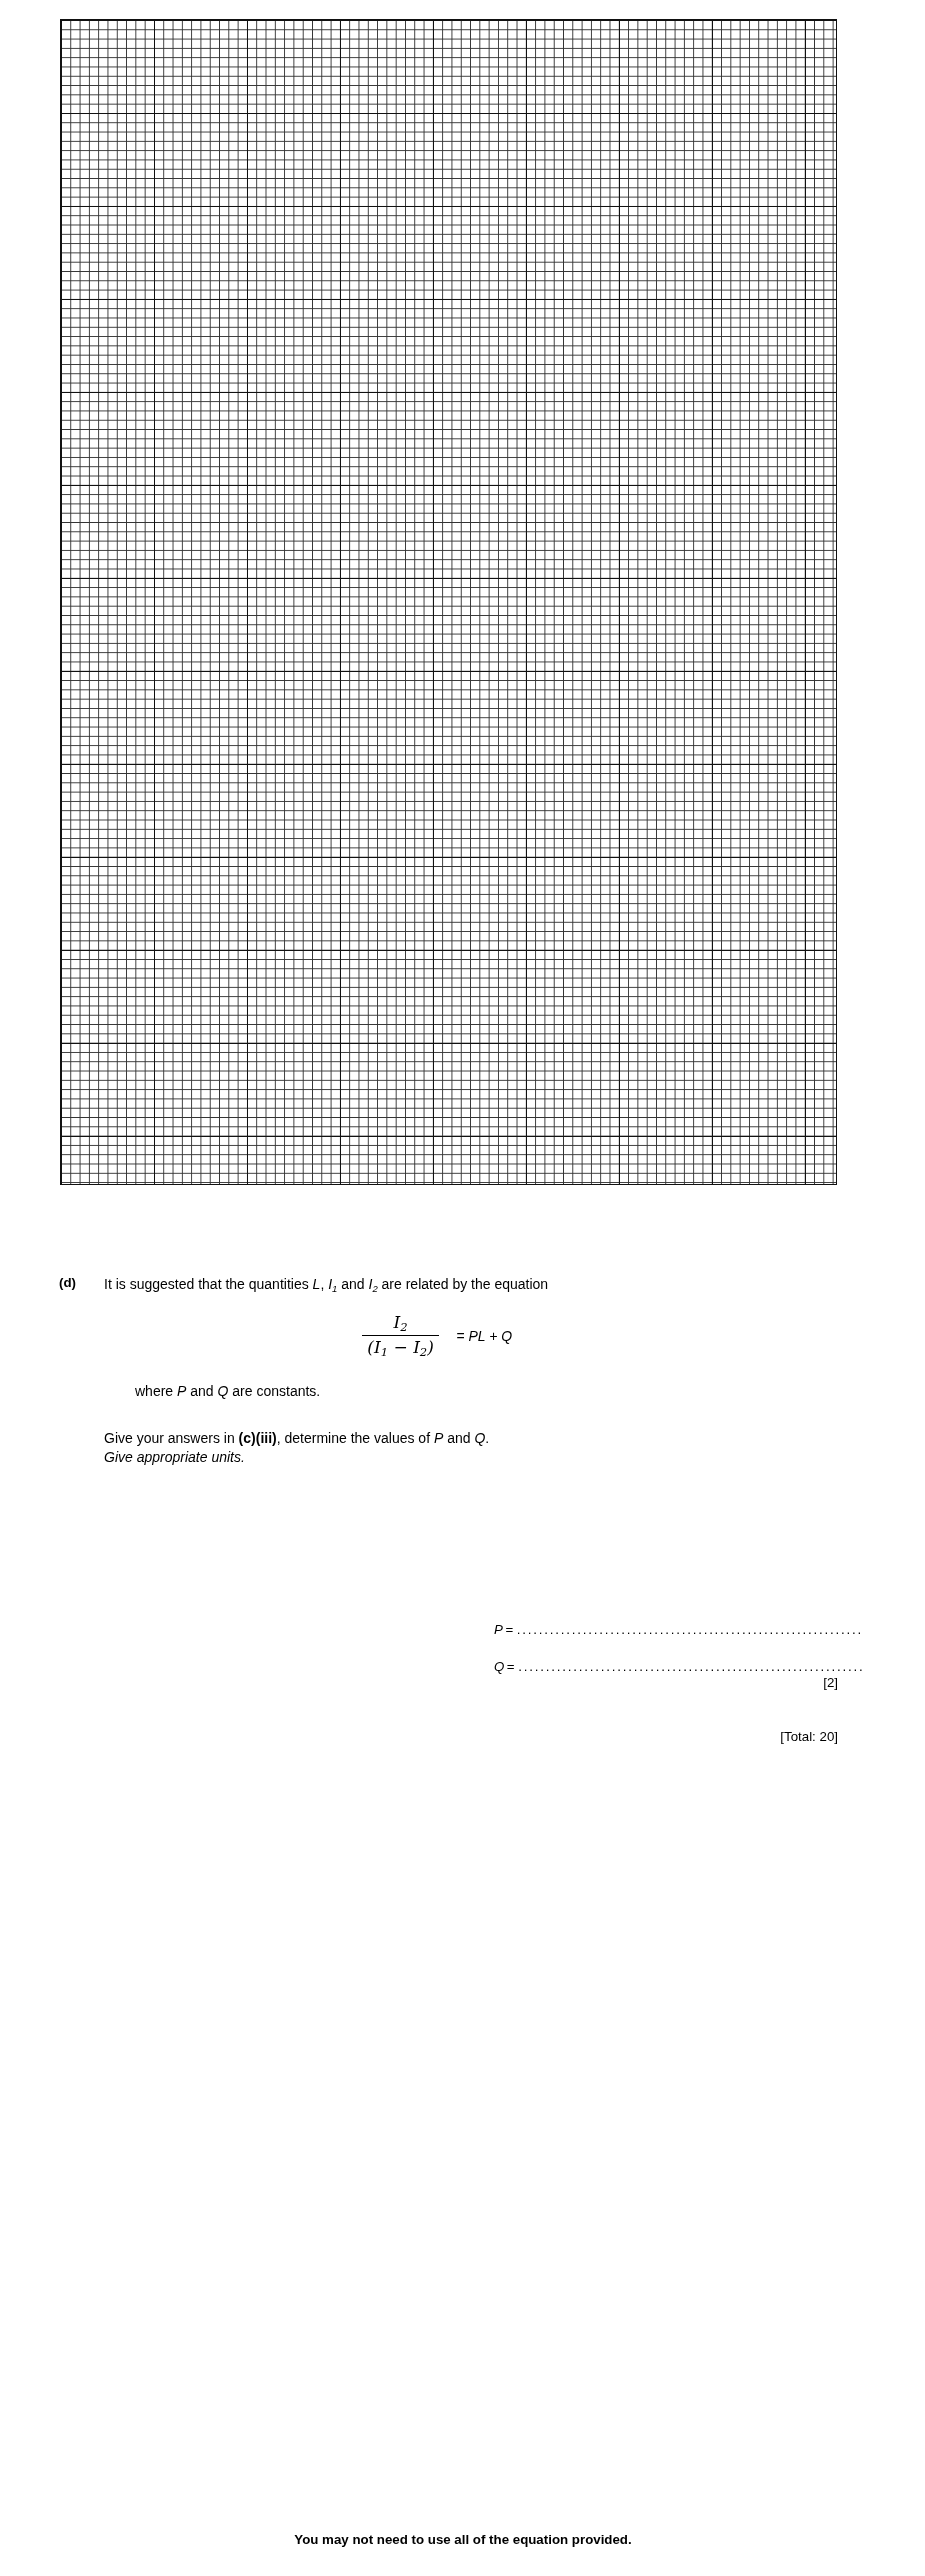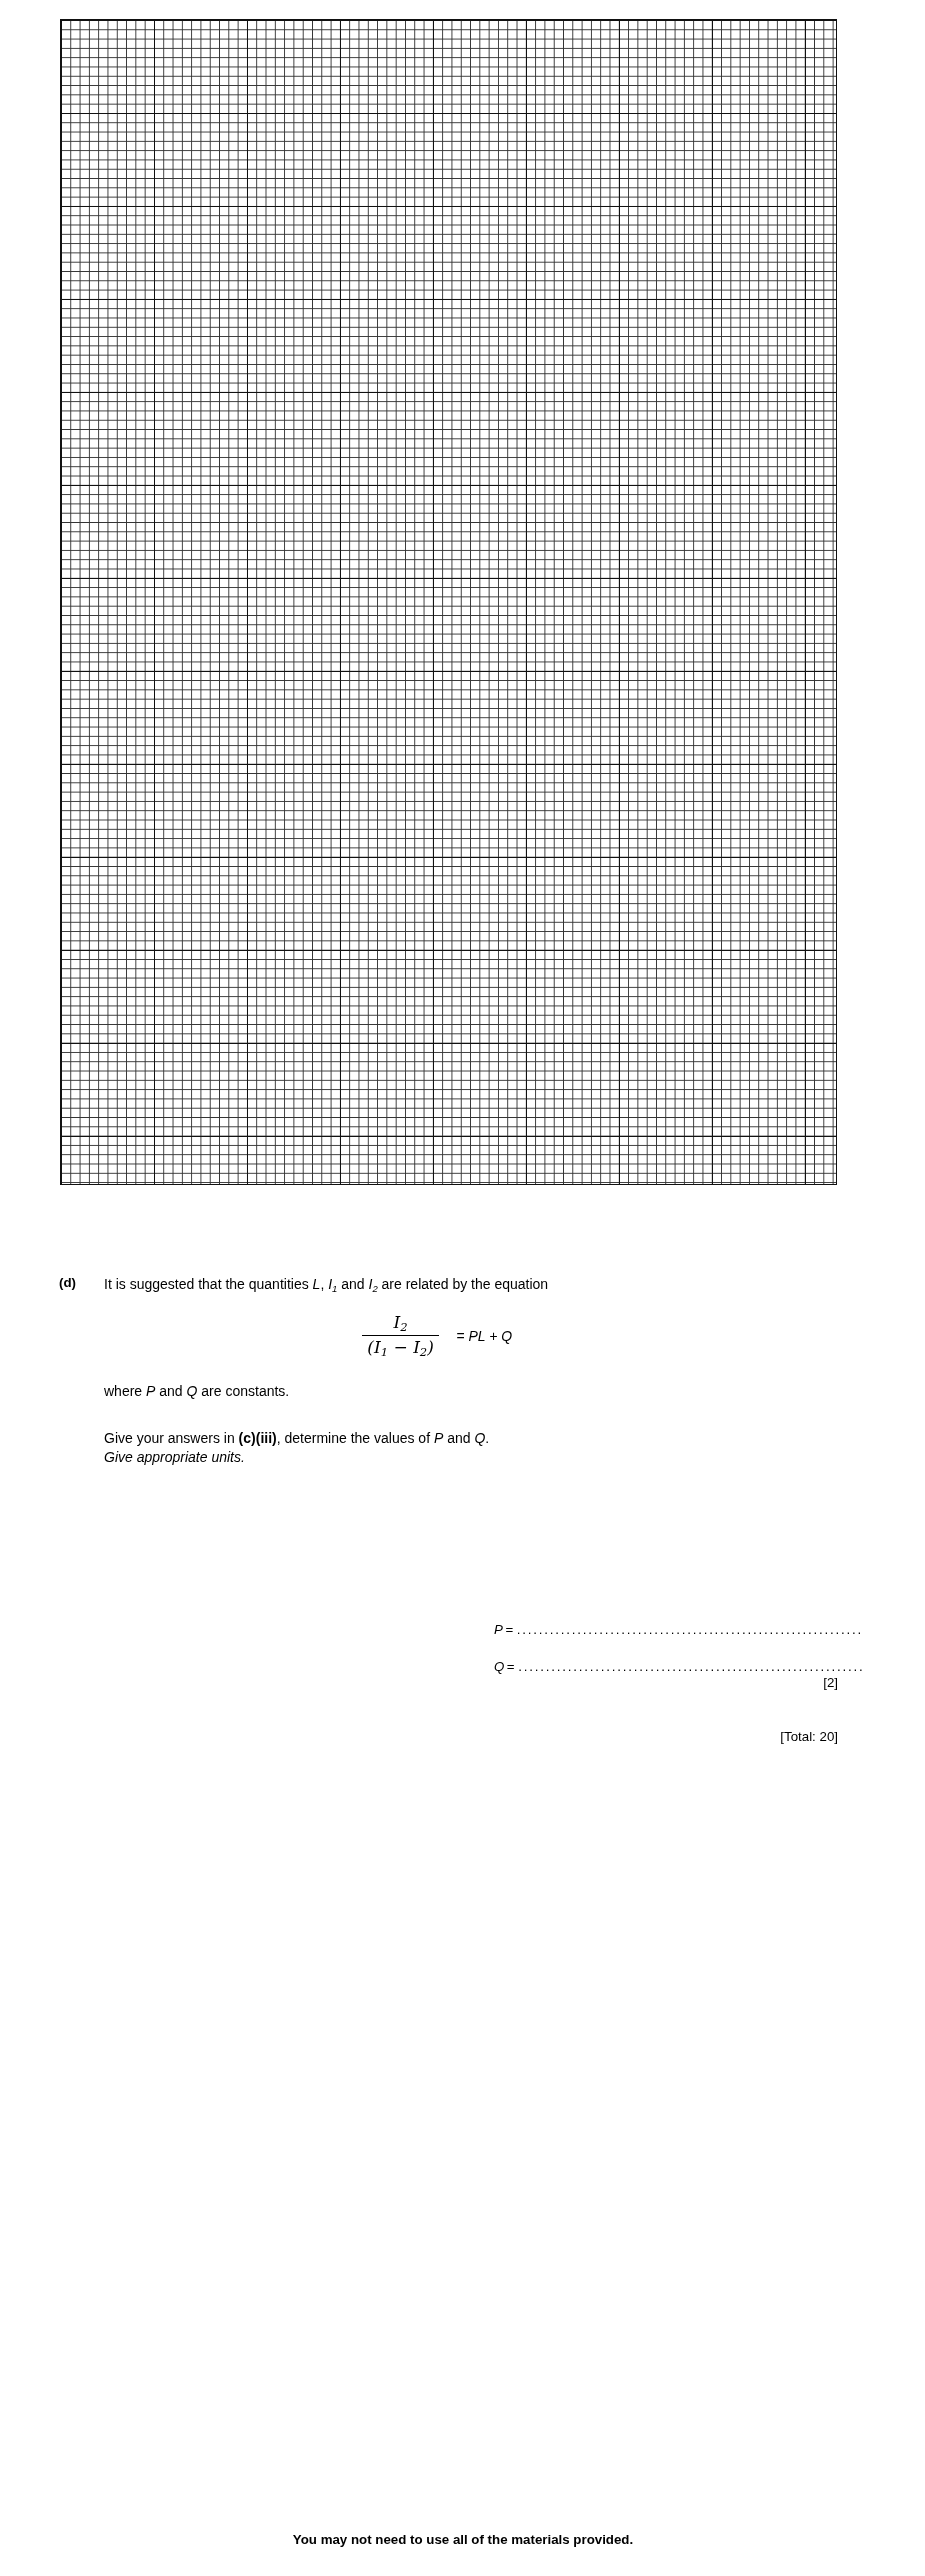--- a/index.html
+++ b/index.html
@@ -150,21 +150,21 @@
   <span class="eq-inner">
     <span class="frac">
       <span class="num"><span>I</span><sub>2</sub></span>
       <span class="bar"></span>
       <span class="den"><span>(</span><span>I</span><sub>1</sub><span> − </span><span>I</span><sub>2</sub><span>)</span></span>
     </span>
     <span class="eq-rhs"><span class="plain">=</span> <span>PL + Q</span></span>
   </span>
 </div>
 
-<div class="q-body" style="top:1382px;"><span>where </span><span class="ital">P</span><span> and </span><span class="ital">Q</span><span> are constants.</span></div>
+<div class="q-body" style="top:1382px;margin-left:31px;"><span>where </span><span class="ital">P</span><span> and </span><span class="ital">Q</span><span> are constants.</span></div>
 
 <div class="q-body" style="top:1429px;"><span>Give your answers in </span><span class="bld">(c)(iii)</span><span>, determine the values of </span><span class="ital">P</span><span> and </span><span class="ital">Q</span><span>.</span></div>
 
 <div class="q-body" style="top:1448px;font-style:italic;">Give appropriate units.</div>
 
 <div class="answer-row" style="left:494px; top:1622px;">
   <span class="sym">P</span>
   <span class="eqs">=</span>
   <span class="dots">...............................................................</span>
 </div>
@@ -172,14 +172,14 @@
 <div class="answer-row" style="left:494px; top:1659px;">
   <span class="sym">Q</span>
   <span class="eqs">=</span>
   <span class="dots">...............................................................</span>
 </div>
 
 <div class="mark-right" style="left:679px; top:1675px; width:159px;">[2]</div>
 
 <div class="mark-right" style="left:642px; top:1729px; width:196px;">[Total: 20]</div>
 
-<div id="footer-note">You may not need to use all of the materials provided.</div>
+<div id="footer-note">You may not need to use all of the equation provided.</div>
 
 
 </body></html>

